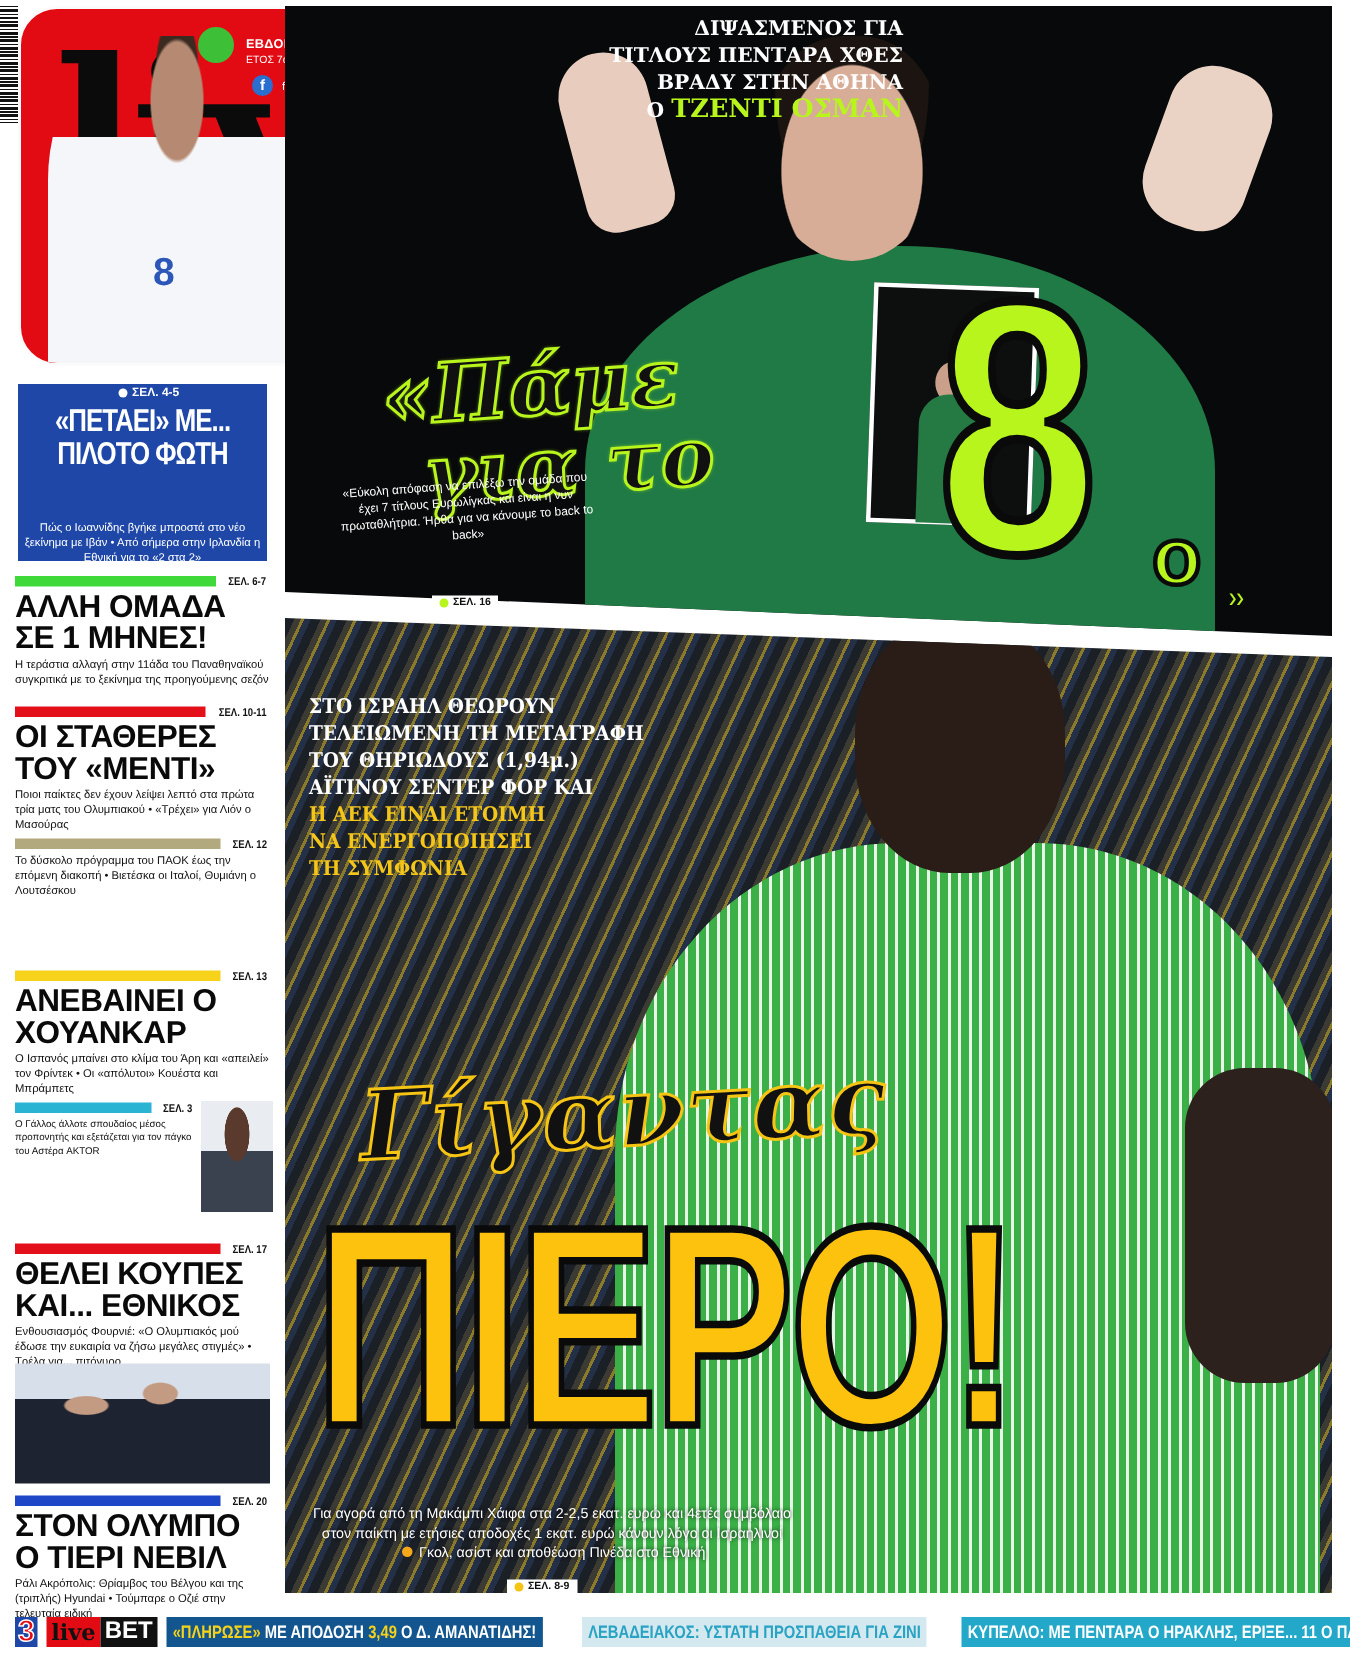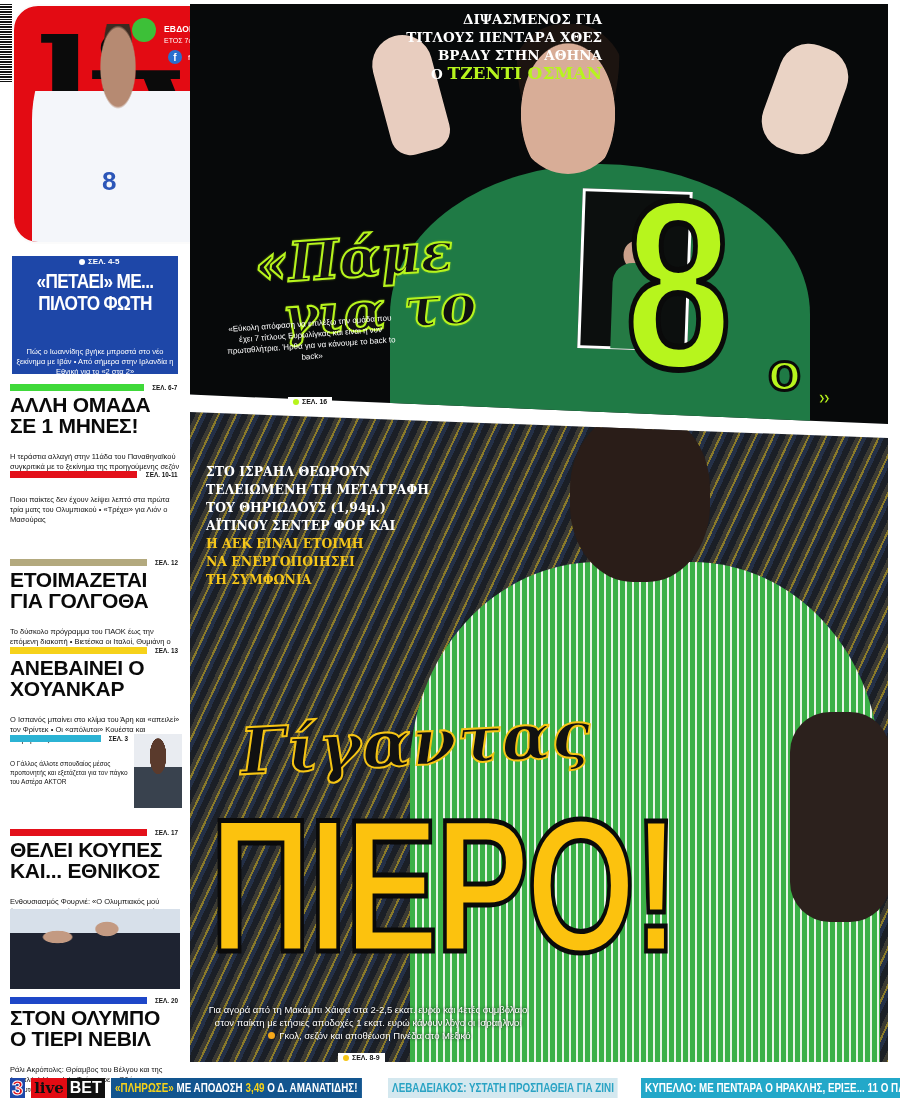--- a/index.html
+++ b/index.html
@@ -37,21 +37,21 @@
   .lead-page { position:absolute; left: 62px; top: 0px; }
   .lead-title { position:absolute; left:0; width:100%; top: 14px; font-family: "Liberation Sans", sans-serif; font-weight:900;
     font-size: 21px; line-height: 22px; letter-spacing: -0.8px; transform: scaleX(0.82); }
   .lead-sub { position:absolute; left:4px; right:4px; top: 63px; font-size: 7.5px; line-height: 10px; margin-top: 28px; }
 
   .story { position: absolute; left: 10px; width: 170px; }
   .story .bar-row { display:flex; align-items:center; gap: 6px; height: 9px; }
   .story .bar { height: 7px; flex: 1; }
   .story .pg { font-size: 7.5px; font-weight: 700; color:#111; white-space:nowrap; transform: scaleX(0.85); }
   .story .title { font-weight: 900; font-size: 21px; line-height: 21px; color: #0a0a0a; margin-top: 2px; letter-spacing: -0.3px; }
-  .story .sub { font-size: 7.5px; line-height: 10px; color: #111; margin-top: 16px; transform-origin: left; }
+  .story .sub { font-size: 7.5px; line-height: 10px; color: #111; margin-top: 2px; transform-origin: left; }
   .story-thumb { position: absolute; right: -8px; top: 0; width: 48px; height: 74px;
     background: radial-gradient(ellipse at 50% 30%, #5a3a2c 0 24%, transparent 25%), linear-gradient(180deg, #e9ecf1 0 45%, #39424e 45%); }
   .rally-photo { position: absolute; left: 10px; top: 665px; width: 170px; height: 80px;
     background:
       radial-gradient(ellipse at 28% 35%, #c39a82 0 8%, transparent 9%),
       radial-gradient(ellipse at 57% 25%, #c39a82 0 8%, transparent 9%),
       linear-gradient(180deg, #d7e0ea 0 30%, #1e2331 30% 100%); }
 
   
   .hero-top { position: absolute; left: 190px; top: 4px; width: 698px; height: 420px; background: #07090a; overflow: hidden;
@@ -172,21 +172,21 @@
     <div class="yel">Η ΑΕΚ ΕΙΝΑΙ ΕΤΟΙΜΗ</div>
     <div class="yel">ΝΑ ΕΝΕΡΓΟΠΟΙΗΣΕΙ</div>
     <div class="yel">ΤΗ ΣΥΜΦΩΝΙΑ</div>
   </div>
 </div>
 <div class="giantas">Γίγαντας</div>
 <div class="piero">ΠΙΕΡΟ!</div>
 <div class="bot-desc">
   <span>Για αγορά από τη Μακάμπι Χάιφα στα 2-2,5 εκατ. ευρώ και 4ετές συμβόλαιο στον παίκτη με ετήσιες αποδοχές 1 εκατ. ευρώ κάνουν λόγο οι Ισραηλινοί</span>
   <span class="dot"></span>
-  <span>Γκολ, σεζόν και αποθέωση Πινέδα στο Μεξικό</span>
+  <span>Γκολ, ασίστ και αποθέωση Πινέδα στο Εθνική</span>
 </div>
 <div class="bot-page">
   <span class="dot"></span>
   <span>ΣΕΛ. 8-9</span>
 </div>
 
 <div class="left-col">
   <div class="lead-box">
     <div class="page-pill lead-page">
       <span class="dot"></span>
@@ -203,29 +203,29 @@
       </div>
     <div class="title">ΑΛΛΗ ΟΜΑΔΑ ΣΕ 1 ΜΗΝΕΣ!</div>
     <div class="sub">Η τεράστια αλλαγή στην 11άδα του Παναθηναϊκού συγκριτικά με το ξεκίνημα της προηγούμενης σεζόν</div>
   </div>
 
   <div class="story" style="top:226px">
     <div class="bar-row">
         <div class="bar" style="background:#e3101a"></div>
         <span class="pg">ΣΕΛ. 10-11</span>
       </div>
+    <div class="title">ΟΙ ΣΤΑΘΕΡΕΣ ΤΟΥ «ΜΕΝΤΙ»</div>
     <div class="sub">Ποιοι παίκτες δεν έχουν λείψει λεπτό στα πρώτα τρία ματς του Ολυμπιακού • «Τρέχει» για Λιόν ο Μασούρας</div>
   </div>
 
   <div class="story" style="top:314px">
     <div class="bar-row">
         <div class="bar" style="background:#b3a97e"></div>
         <span class="pg">ΣΕΛ. 12</span>
       </div>
-    <div class="title">ΕΤΟΙΜΑΖΕΤΑΙ ΓΙΑ ΓΟΛΓΟΘΑ</div>
     <div class="sub">Το δύσκολο πρόγραμμα του ΠΑΟΚ έως την επόμενη διακοπή • Βιετέσκα οι Ιταλοί, Θυμιάνη ο Λουτσέσκου</div>
   </div>
 
   <div class="story" style="top:402px">
     <div class="bar-row">
         <div class="bar" style="background:#f6d21a"></div>
         <span class="pg">ΣΕΛ. 13</span>
       </div>
     <div class="title">ΑΝΕΒΑΙΝΕΙ Ο ΧΟΥΑΝΚΑΡ</div>
     <div class="sub">Ο Ισπανός μπαίνει στο κλίμα του Άρη και «απειλεί» τον Φρίντεκ • Οι «απόλυτοι» Κουέστα και Μπράμπετς</div>

